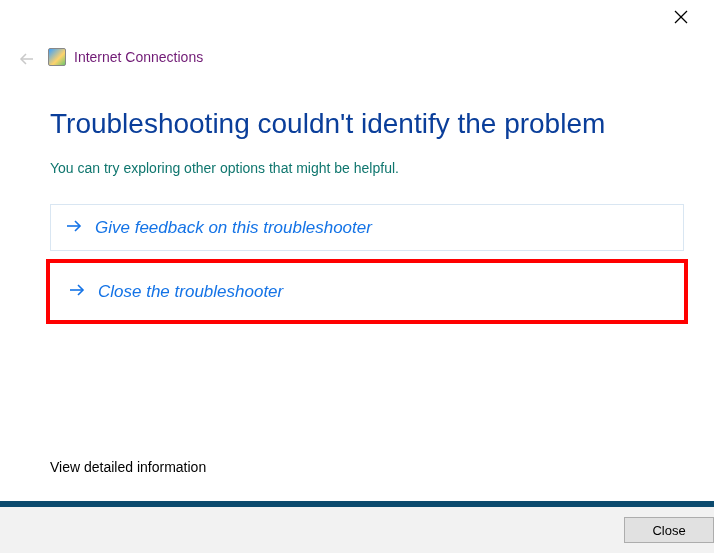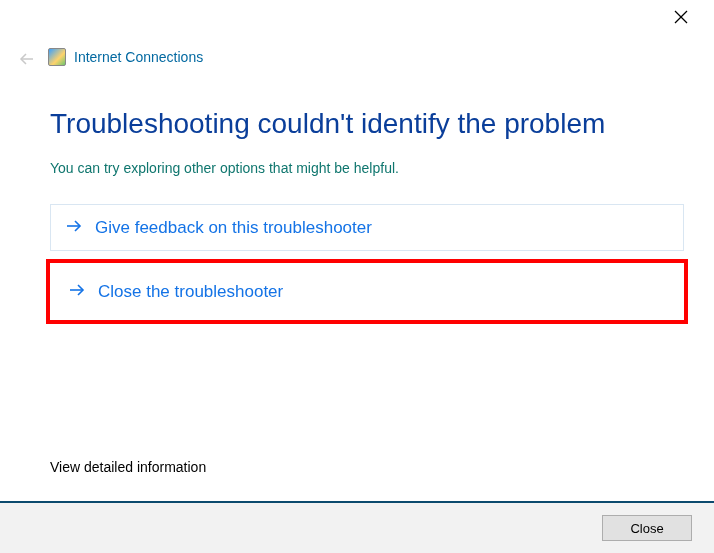--- a/index.html
+++ b/index.html
@@ -29,21 +29,21 @@
   }
   .header {
     position: absolute;
     top: 48px; left: 48px;
     display: flex;
     align-items: center;
     gap: 8px;
   }
   .header .title {
     font-size: 14px;
-    color: #0369a1;
+    color: #701a75;
   }
   .app-icon {
     width: 18px; height: 18px;
     background: linear-gradient(135deg,#3aa0ff 0%, #ffd36b 60%, #6fc56f 100%);
     border: 1px solid #888;
     border-radius: 2px;
   }
   .content {
     position: absolute;
     top: 108px;
@@ -62,20 +62,21 @@
     margin: 0 0 28px 0;
   }
   .option {
     border: 1px solid #d9e6f2;
     padding: 12px 14px;
     margin-bottom: 12px;
     display: flex;
     align-items: center;
     gap: 12px;
     cursor: pointer;
+    font-style: italic;
   }
   .option .arrow {
     color: #0a66c2;
     font-size: 18px;
     line-height: 1;
   }
   .option .label {
     color: #1473e6;
     font-size: 17px;
   }
@@ -90,25 +91,24 @@
     bottom: 78px;
     color: #000000;
     font-size: 14px;
     cursor: pointer;
   }
   .footer {
     position: absolute;
     bottom: 0; left: 0; right: 0;
     height: 52px;
     background: #f2f2f2;
-    border-top: 2px solid #0c4a6e;
+    border-top: 6px solid #0c4a6e;
     display: flex;
     align-items: center;
     justify-content: flex-end;
-    padding-right: 22px;
   }
   .close-btn {
     width: 90px; height: 26px;
     background: #e1e1e1;
     border: 1px solid #adadad;
     font-size: 13px;
     font-family: inherit;
     cursor: pointer;
   }
 </style>

